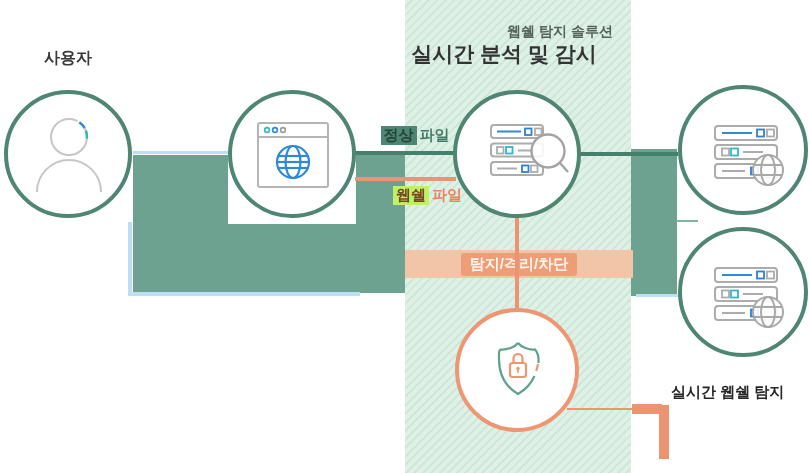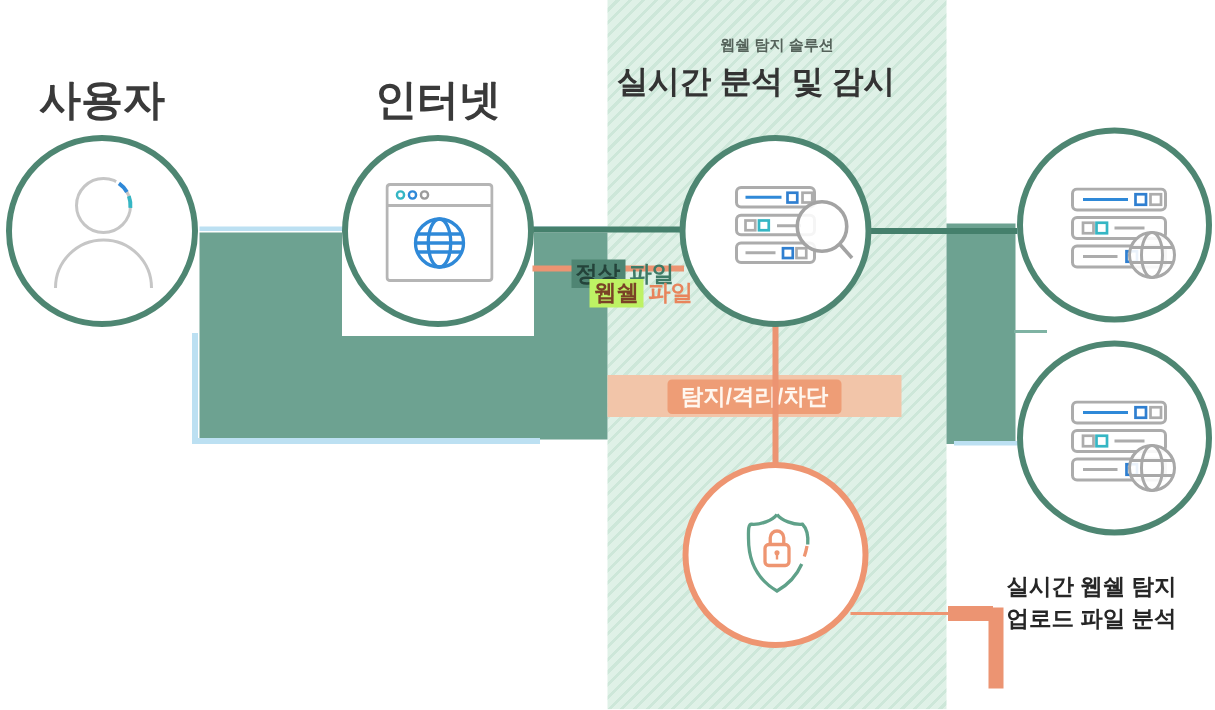--- a/index.html
+++ b/index.html
@@ -22,49 +22,49 @@
   #lb-bottom{left:128px;top:292px;width:232px;height:4px;background:#BCE0F2;}
   #lb-right{left:633px;top:153px;width:60px;height:3px;background:#BCE0F2;}
   #lb-right-bottom{left:636px;top:294px;width:72px;height:3px;background:#BCE0F2;}
   #gl-1{left:352px;top:151px;width:104px;height:4px;background:#45806C;}
   #gl-2{left:580px;top:152px;width:98px;height:4px;background:#45806C;}
   #ol-h{left:355px;top:177px;width:101px;height:4px;background:#EC9472;}
   #ol-v{left:515px;top:216px;width:4px;height:94px;background:#EC9472;}
   #teal-dash{left:676px;top:220px;width:22px;height:2px;background:#7FB3A3;}
 
   
-  #detect-band{left:405px;top:250px;width:196px;height:28px;background:#F2C5A9;
+  #detect-band{left:405px;top:250px;width:228px;height:28px;background:#F2C5A9;
     display:flex;align-items:center;justify-content:center;}
   #detect-chip{background:#EE9D76;color:#FFF7EF;font-size:15px;font-weight:700;
     padding:2px 9px;border-radius:3px;white-space:nowrap;}
 
   
   .circle{border-radius:50%;background:#fff;box-sizing:border-box;border:4px solid #4E8672;}
   #user-circle{left:4px;top:90px;width:128px;height:128px;}
   #internet-circle{left:228px;top:90px;width:128px;height:128px;}
   #solution-circle{left:453px;top:90px;width:128px;height:128px;}
   #ws1-circle{left:678px;top:85px;width:130px;height:130px;}
   #ws2-circle{left:678px;top:227px;width:130px;height:130px;}
   #security-circle{left:455px;top:308px;width:124px;height:124px;border-color:#EE9571;}
 
   
-  .node-title{font-size:28px;font-weight:700;color:#3A3A3A;text-align:center;white-space:nowrap;}
+  .node-title{font-size:16px;font-weight:700;color:#3A3A3A;text-align:center;white-space:nowrap;}
   #user-title{left:4px;top:48px;width:128px;}
   #internet-title{left:228px;top:48px;width:128px;}
   #ws-title{left:680px;top:48px;width:130px;}
-  #solution-subtitle{left:405px;top:23px;width:226px;text-align:center;font-size:10px;font-weight:600;color:#55635B;white-space:nowrap;}
+  #solution-subtitle{left:405px;top:23px;width:226px;text-align:center;font-size:14px;font-weight:600;color:#55635B;white-space:nowrap;padding-left:42px;}
   #solution-title{left:405px;top:40px;width:198px;text-align:center;font-size:21px;font-weight:600;color:#333;white-space:nowrap;}
 
   
   .flow-label{font-size:15px;font-weight:700;text-align:center;white-space:nowrap;}
   #normal-file-label{left:370px;top:126px;width:90px;}
   #webshell-file-label{left:385px;top:186px;width:85px;}
   #upload-label{left:232px;top:229px;width:120px;}
   .chip{display:inline-block;padding:0 3px;margin-right:3px;}
-  .chip-green{background:#4F8573;color:#24433A;margin-top:47px;}
+  .chip-green{background:#4F8573;color:#24433A;}
   .chip-orange{background:#bef264;color:#7A4226;}
   .rest-green{color:#3E7A66;}
   .rest-orange{color:#E8845C;}
   #security-label{left:455px;top:401px;width:124px;text-align:center;font-size:16px;font-weight:700;color:#DD7A50;white-space:nowrap;}
 
   
   #bracket-line{left:567px;top:408px;width:67px;height:2px;background:#EE9571;}
   #bracket-stub{left:632px;top:404px;width:30px;height:10px;background:#EC9472;}
   #bracket-bar{left:659px;top:405px;width:10px;height:54px;background:#EC9472;}
   #features{left:671px;top:381px;width:138px;}
@@ -189,32 +189,30 @@
       <path d="M48.5 23 C48.8 19 48.5 13 45 9.5 C39 10 31 7 28 3" fill="none" stroke="#5FA189" stroke-width="2.2"></path>
       <path d="M46.2 31 C47 28.7 47.6 26.3 48 24" fill="none" stroke="#EE9571" stroke-width="2.2"></path>
       <rect x="20" y="23" width="16" height="14" rx="2.5" fill="#fff" stroke="#EE9571" stroke-width="2.2"></rect>
       <path d="M23.5 23 V18.5 A4.5 4.5 0 0 1 32.5 18.5 V23" fill="none" stroke="#EE9571" stroke-width="2.2"></path>
       <circle cx="28" cy="28.5" r="1.7" fill="#EE9571"></circle>
       <line x1="28" y1="30" x2="28" y2="33" stroke="#EE9571" stroke-width="1.6"></line>
     </svg>
   </div>
 
   <div class="abs node-title" id="user-title">사용자</div>
-  <div class="abs node-title" id="internet-title">인터넷</div>
   <div class="abs" id="solution-subtitle">웹쉘 탐지 솔루션</div>
   <div class="abs" id="solution-title">실시간 분석 및 감시</div>
 
   <div class="abs flow-label" id="normal-file-label">
     <span class="chip chip-green">정상</span><span class="rest-green">파일</span>
   </div>
   <div class="abs flow-label" id="webshell-file-label">
     <span class="chip chip-orange">웹쉘</span><span class="rest-orange">파일</span>
   </div>
 
   <div class="abs" id="bracket-line"></div>
   <div class="abs" id="bracket-stub"></div>
   <div class="abs" id="bracket-bar"></div>
   <div class="abs" id="features">
     <p>실시간 웹쉘 탐지</p>
-    <p>업로드 파일 분석</p>
   </div>
 
 </div>
 
 </body></html>

